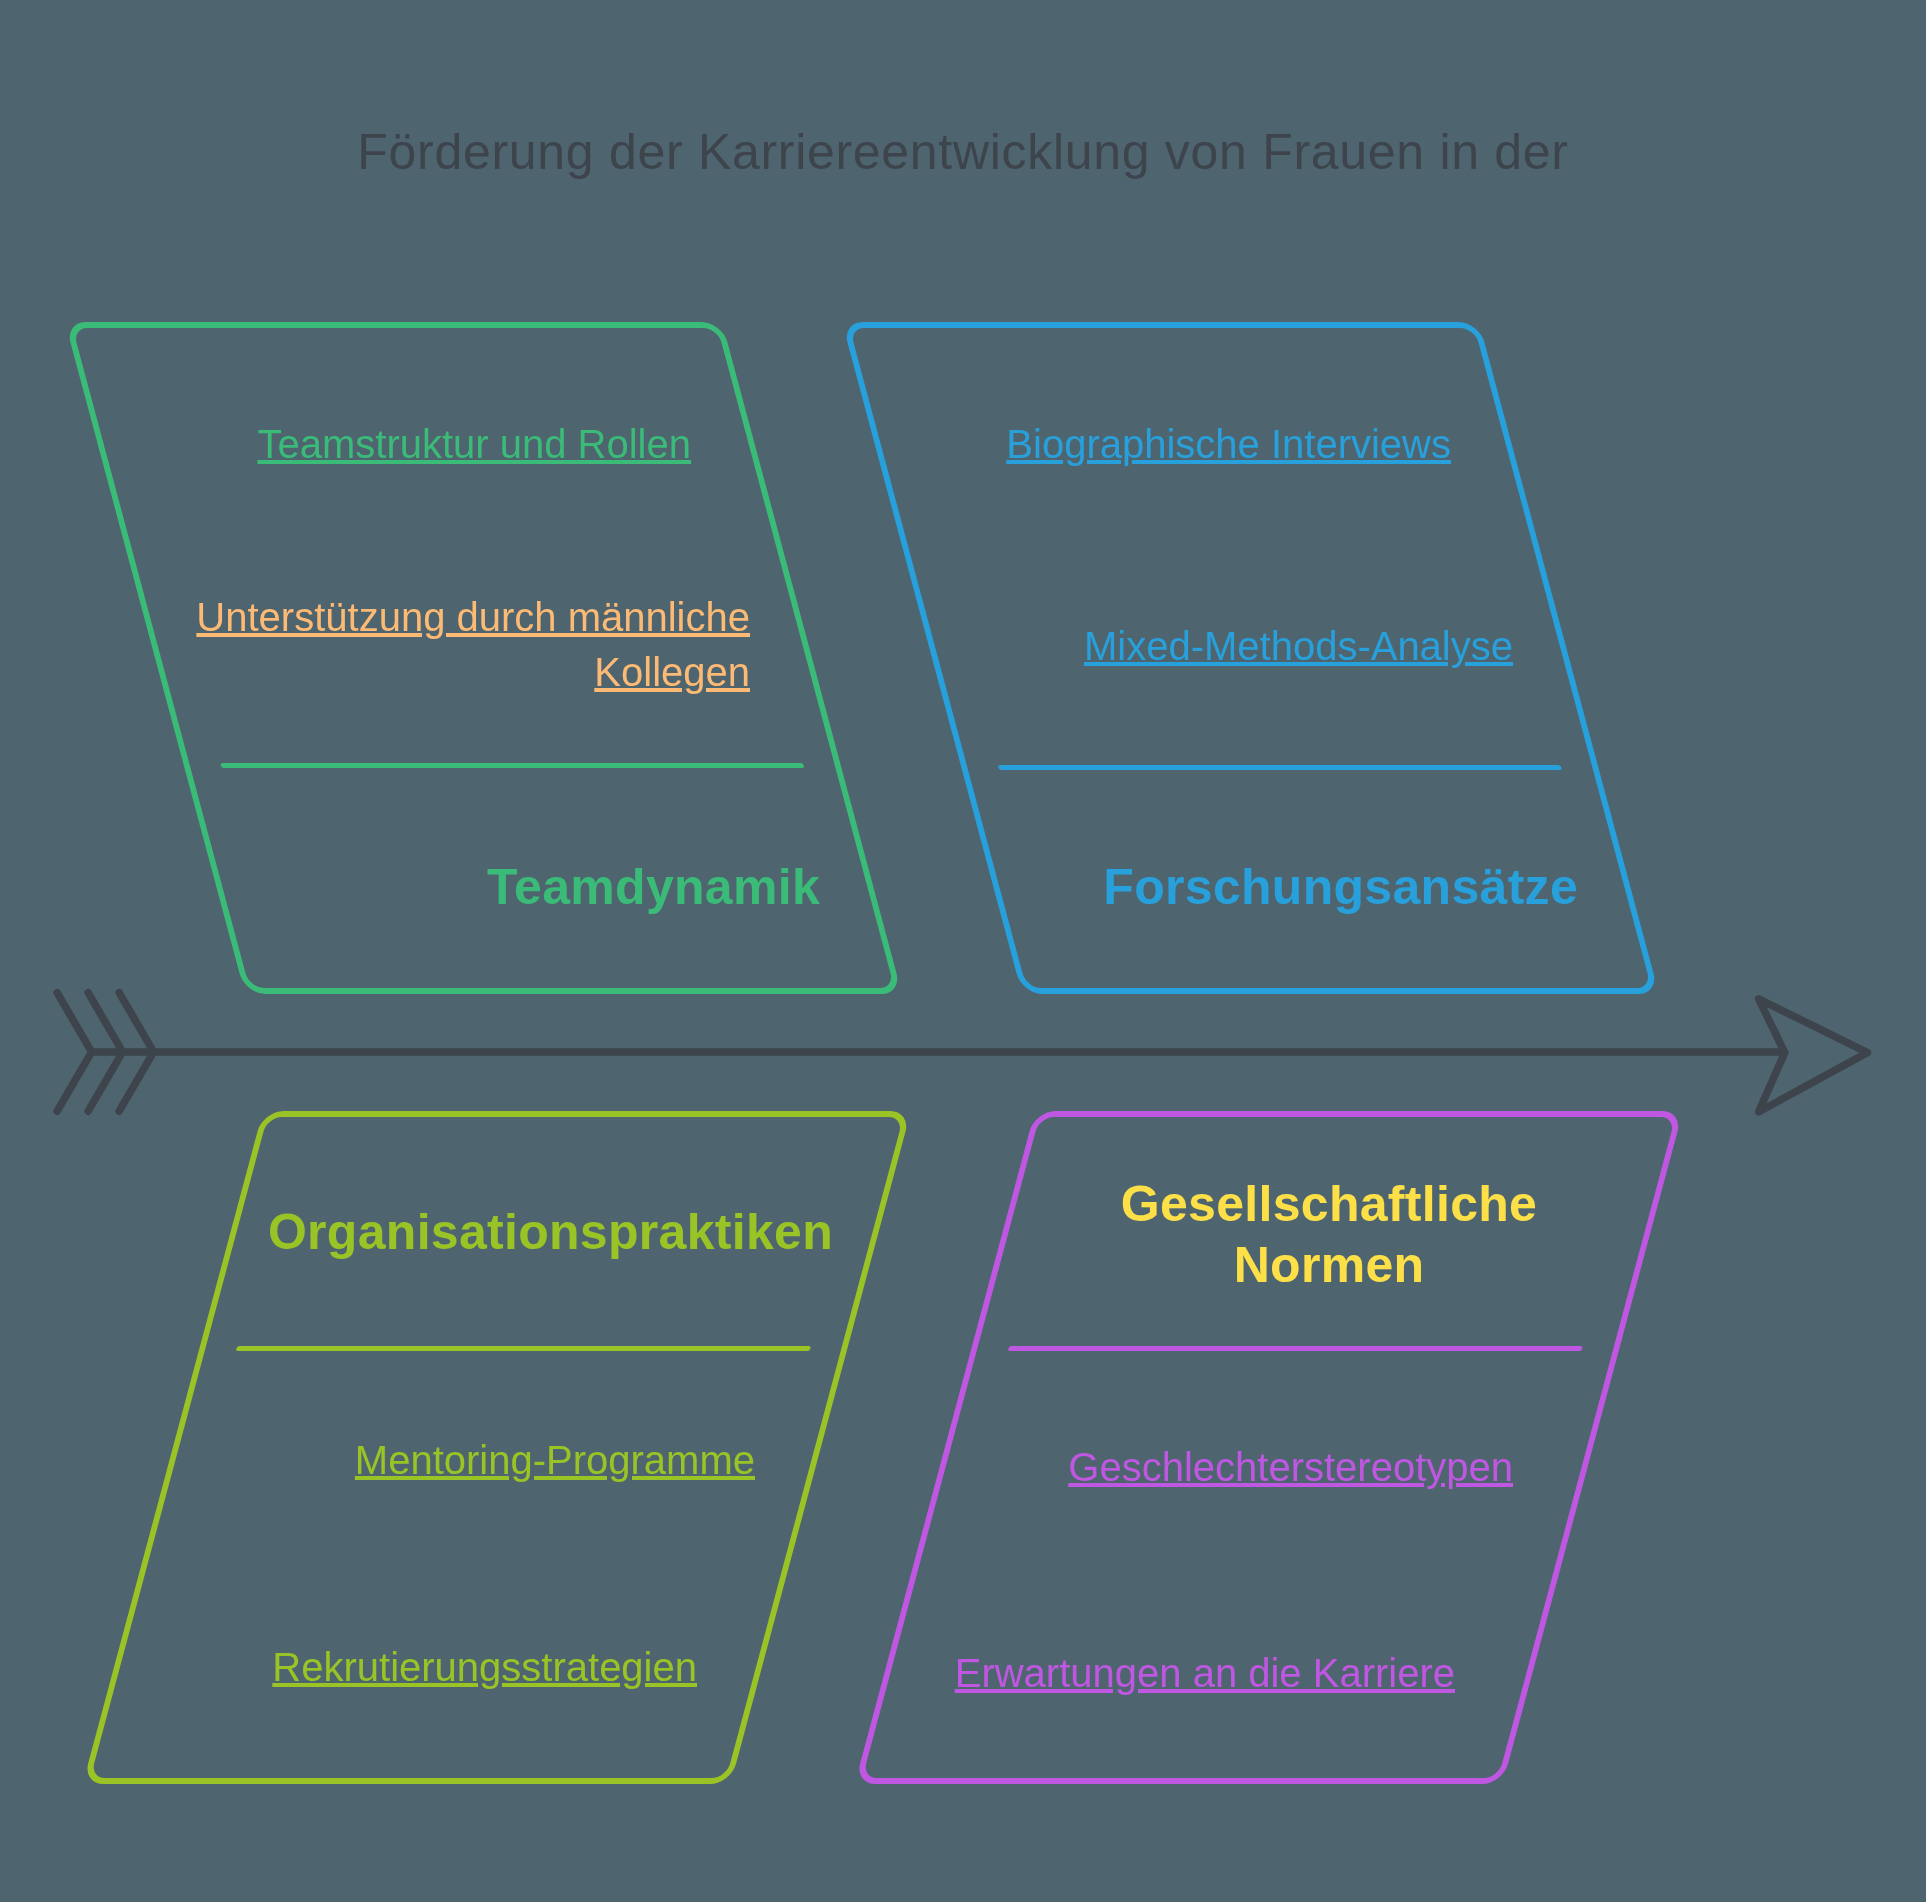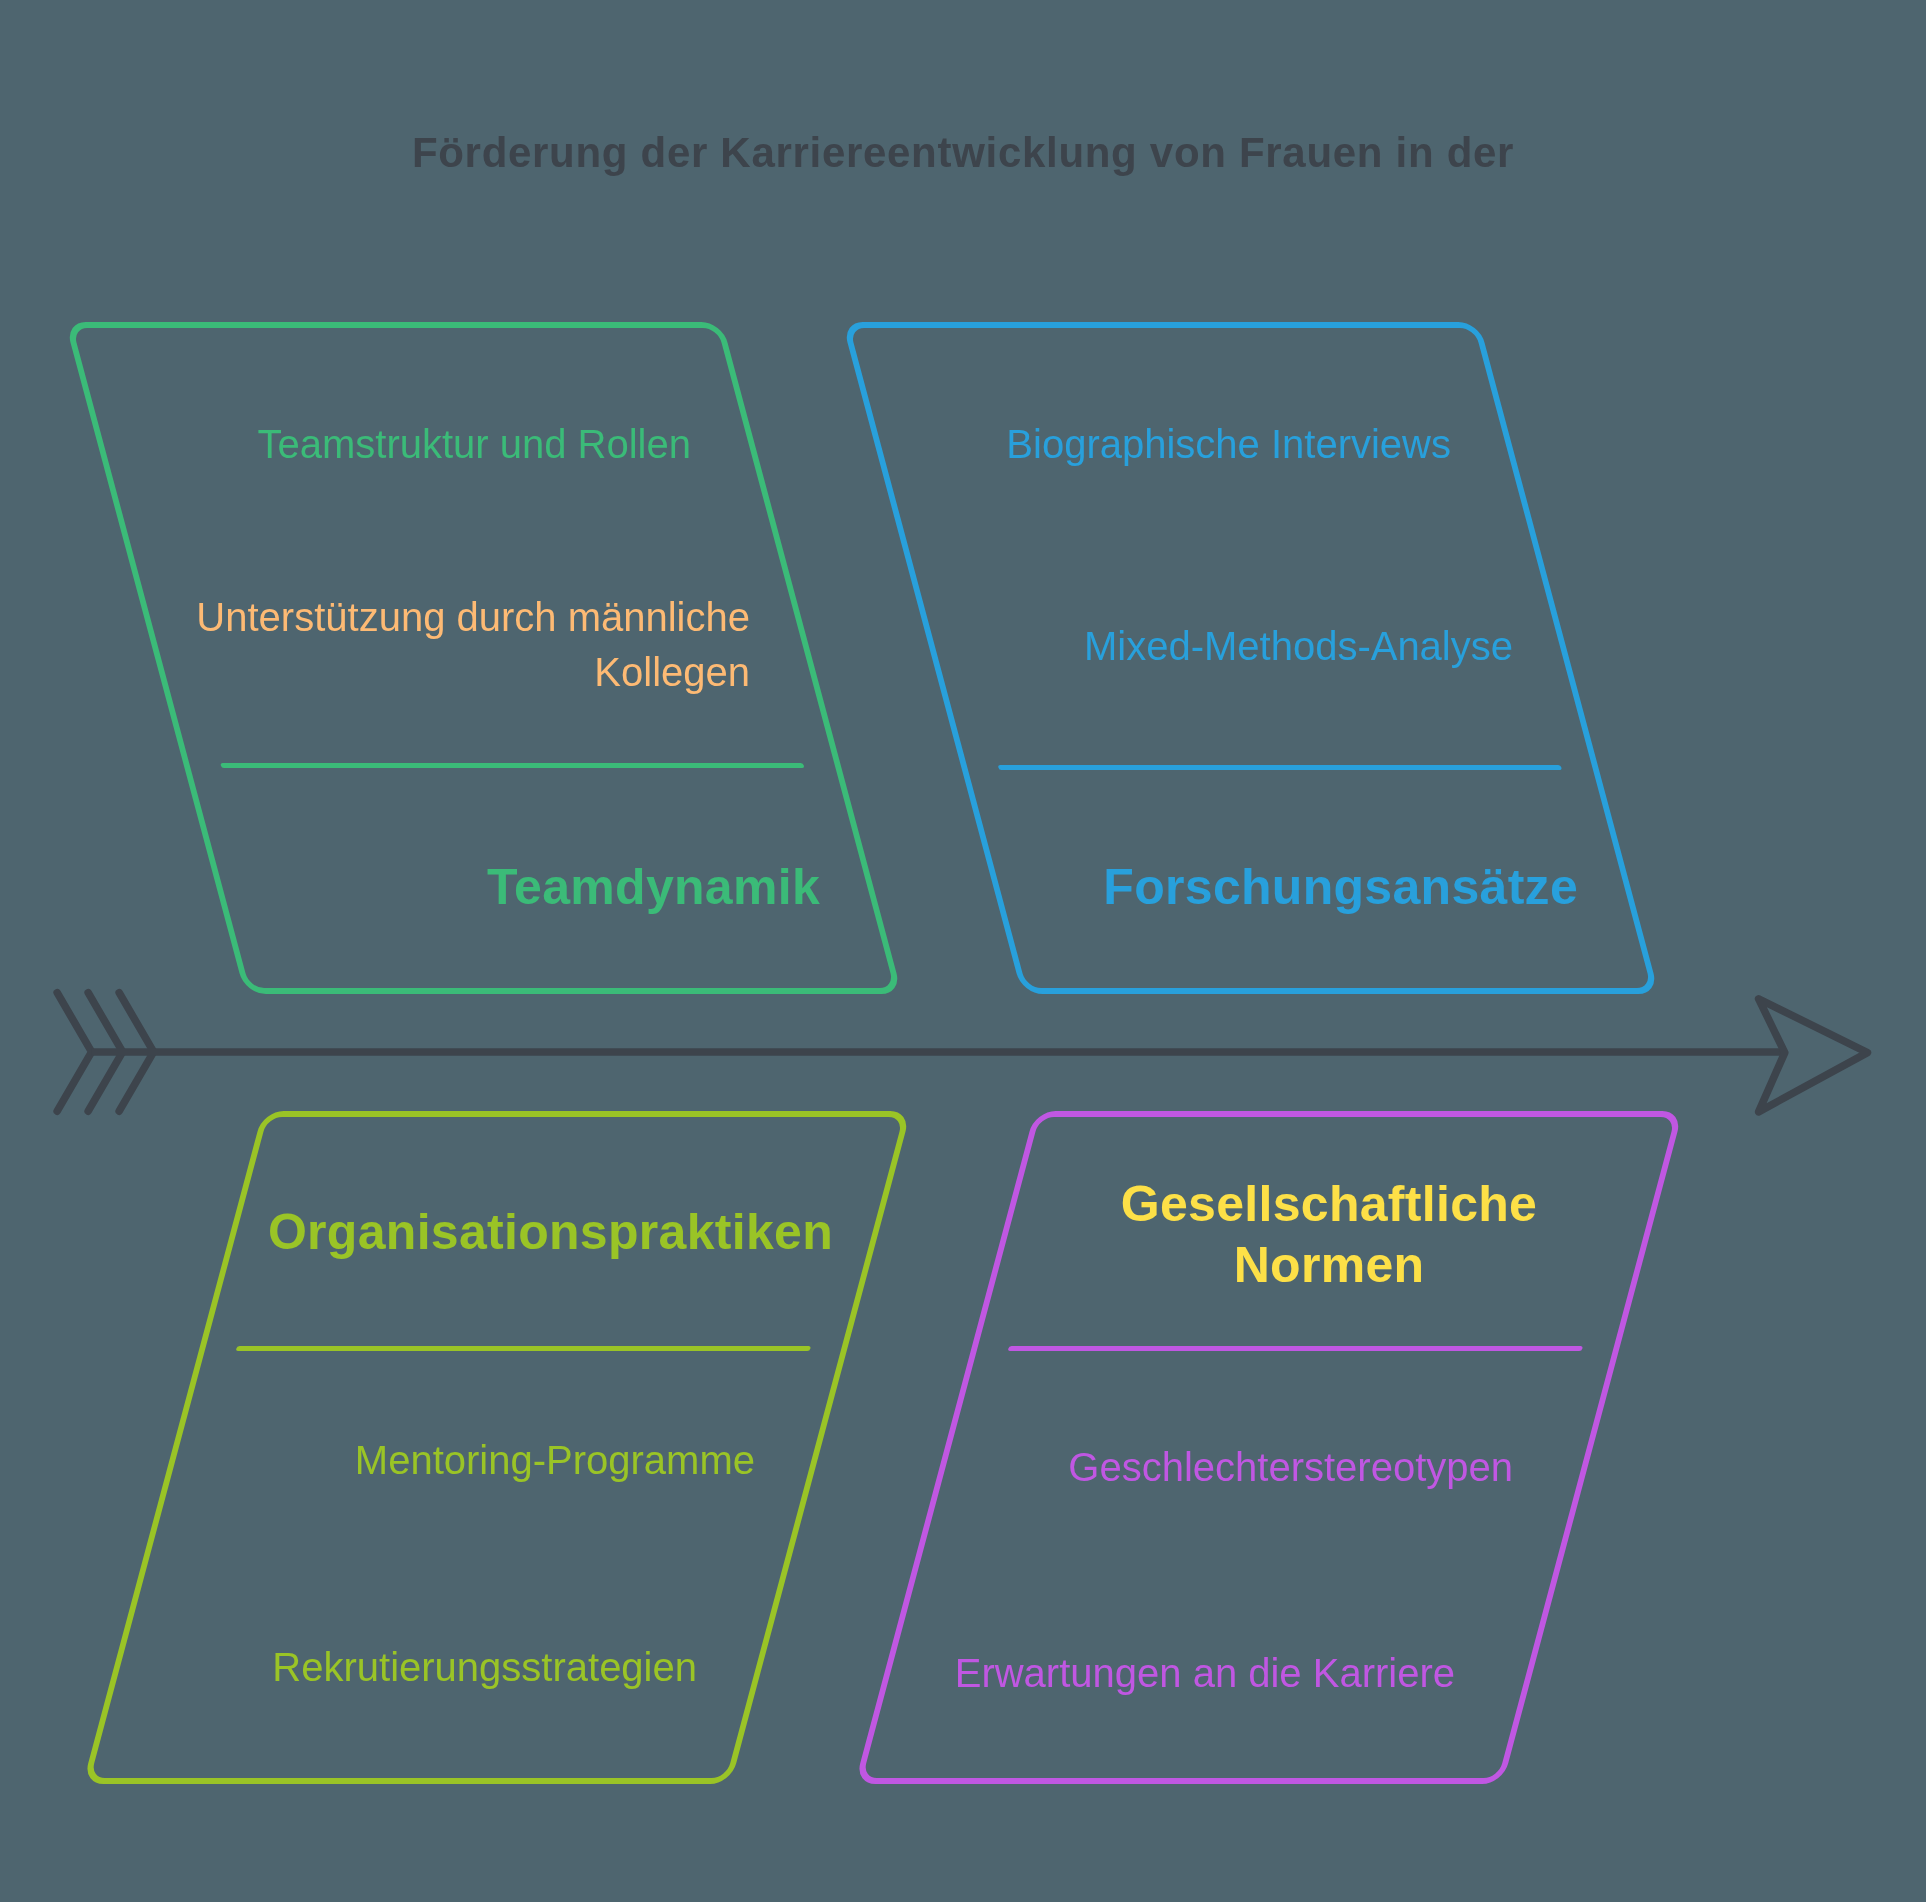--- a/index.html
+++ b/index.html
@@ -4,37 +4,38 @@
 <style>
   html,body{margin:0;padding:0;}
   body{
     width:1926px;height:1902px;
     position:relative;overflow:hidden;
     background:#4e656f;
     font-family:"Liberation Sans", sans-serif;
   }
   .title{
     position:absolute;top:116px;left:0;width:1926px;
-    text-align:center;font-weight:bold;font-size:42px;line-height:73px;
+    text-align:center;font-weight:normal;font-size:50px;line-height:73px;
     letter-spacing:0.7px;
   }
   .spine-svg{position:absolute;left:0;top:0;}
   .branch-box{
     position:absolute;box-sizing:border-box;
     border:6.9px solid;border-radius:20.7px;
     transform-origin:0 0;background:transparent;
   }
   .skew-top{transform:skewX(15deg);}
   .skew-bottom{transform:skewX(-15deg);}
   .divider{
     position:absolute;left:31px;right:31px;height:4.8px;border-radius:2.8px;
   }
   .txt{
     position:absolute;text-align:right;font-size:40px;line-height:55px;
     white-space:nowrap;
+    text-decoration:underline;
   }
   .txt.wrap{white-space:normal;}
   .cat{
     position:absolute;text-align:center;font-weight:bold;font-size:50px;line-height:62px;
     white-space:nowrap;letter-spacing:0.3px;
   }
   .cat.wrap{white-space:normal;line-height:61px;}
 </style>
 </head>
 <body>

